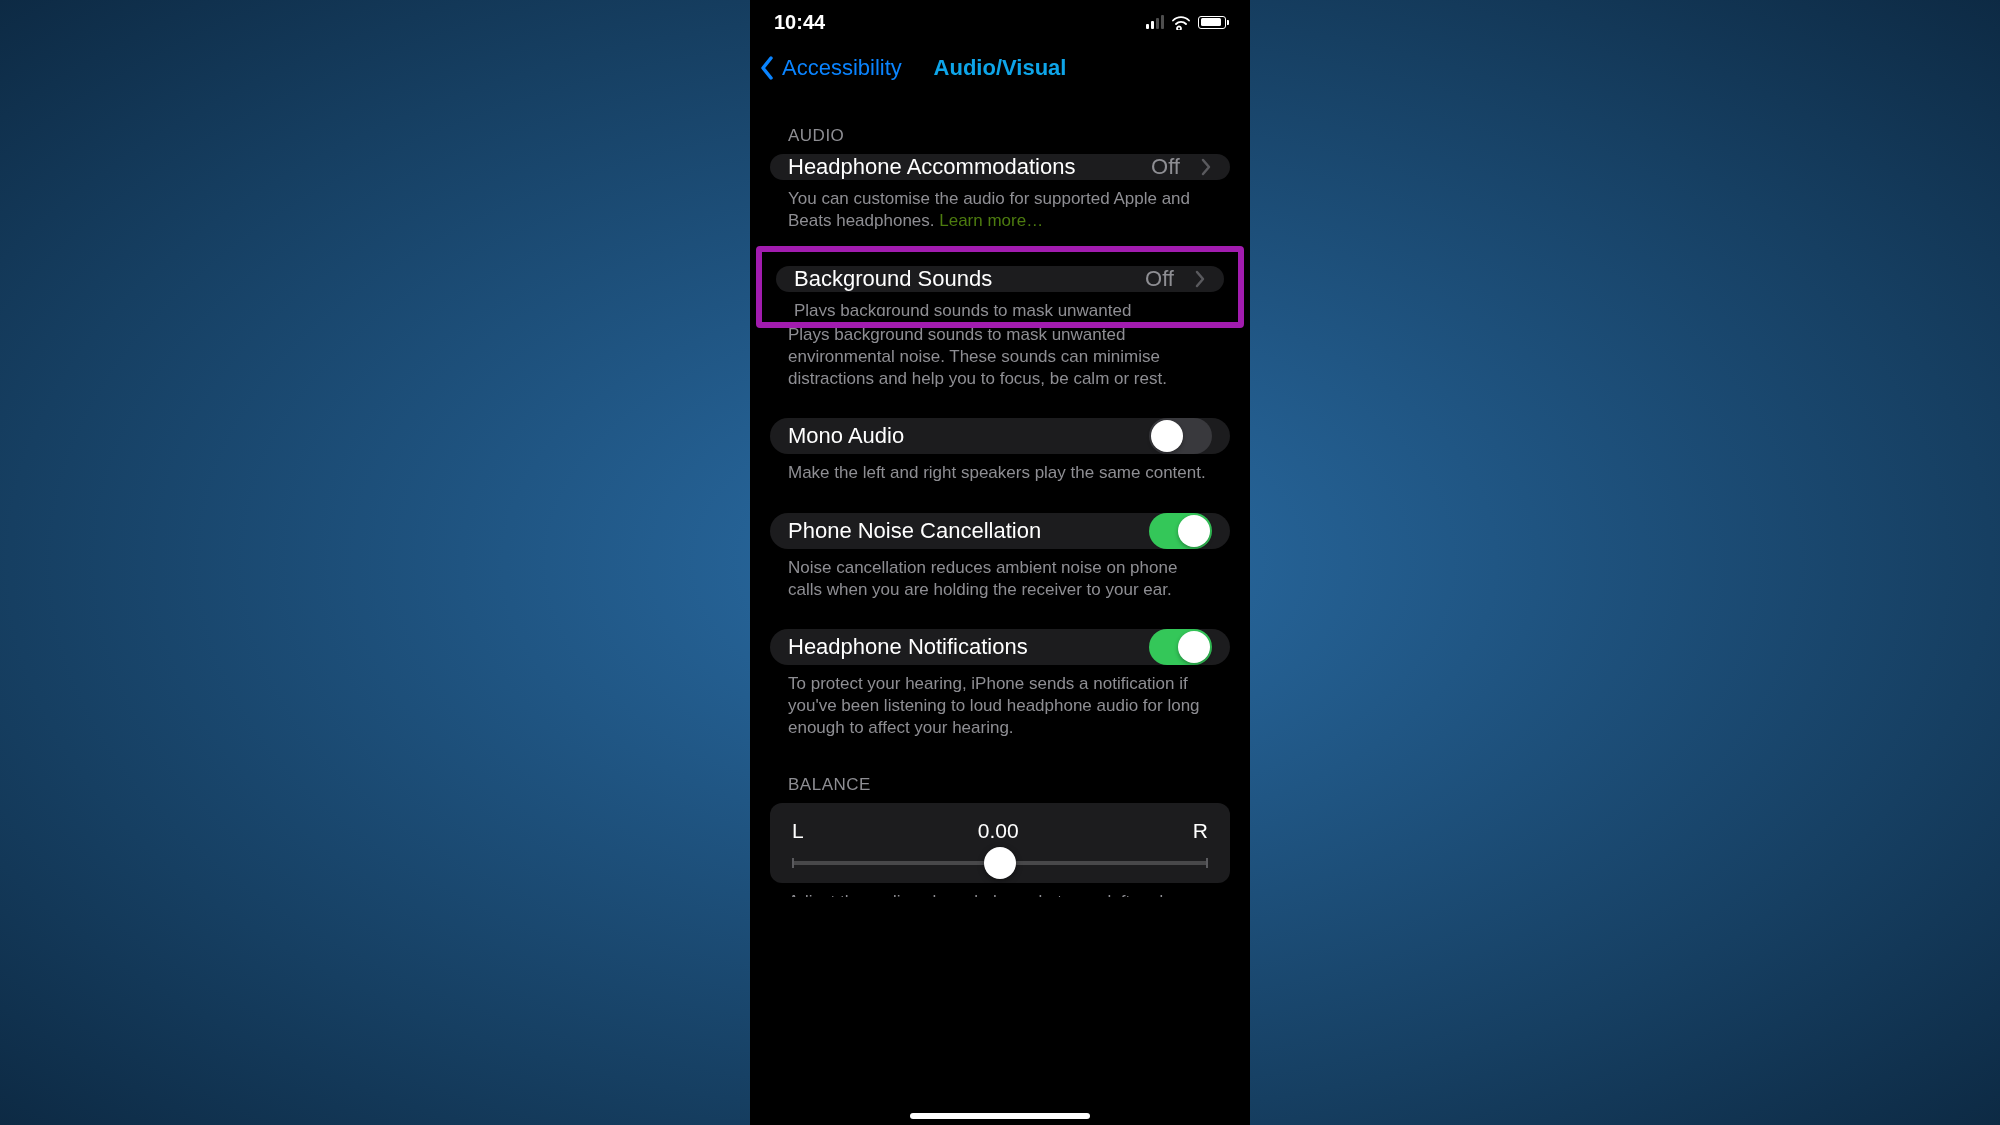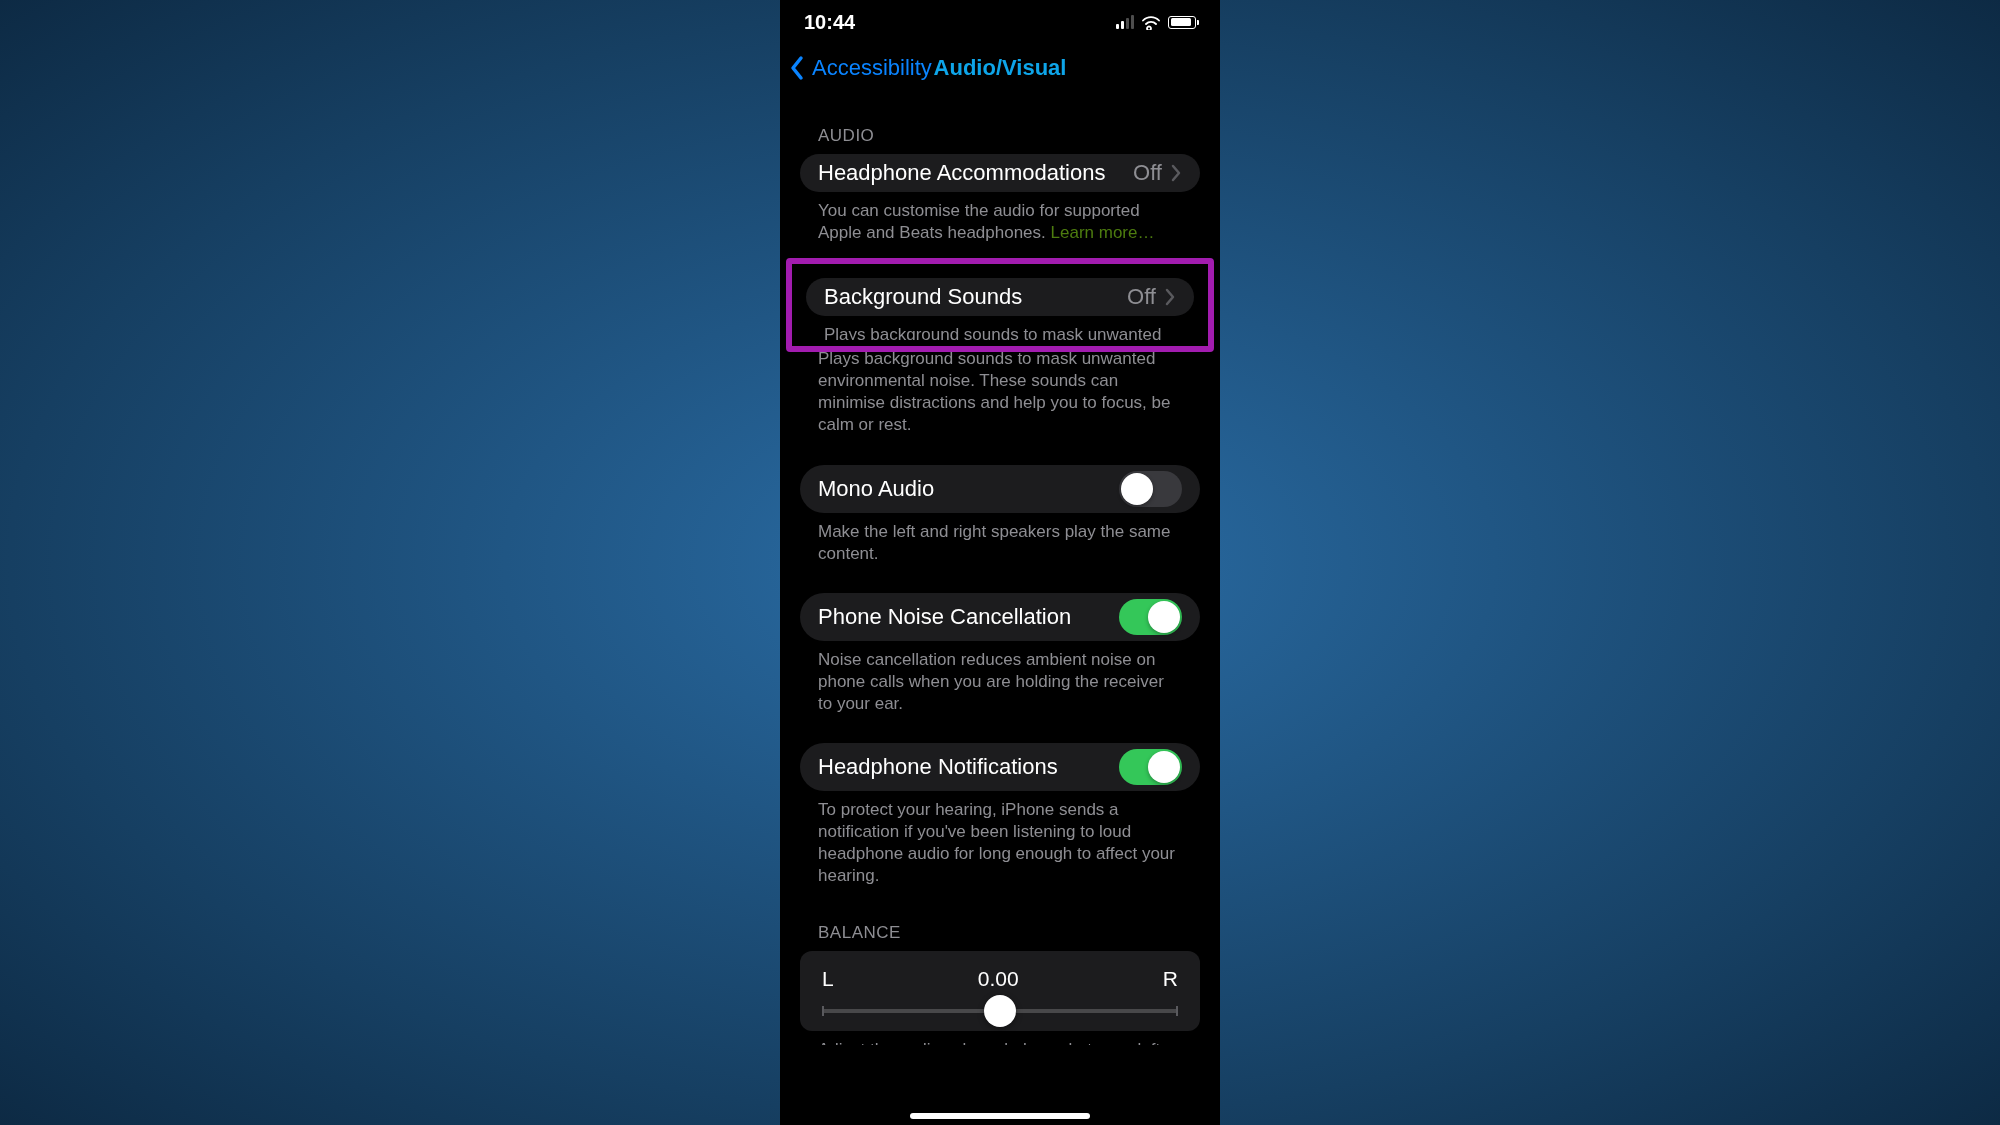--- a/index.html
+++ b/index.html
@@ -6,21 +6,21 @@
 body {
   width: 2000px;
   height: 1125px;
   background: radial-gradient(ellipse at center, #2a6da6 0%, #163f62 70%, #0d2a44 100%);
   display: flex;
   align-items: flex-start;
   justify-content: center;
   overflow: hidden;
 }
 .phone {
-  width: 440px;
+  width: 500px;
   height: 1125px;
   background: #000;
   position: relative;
   overflow: hidden;
 }
 .status-bar {
   height: 44px;
   display: flex;
   justify-content: space-between;
   align-items: center;
@@ -50,27 +50,27 @@
 .back-btn { display: flex; align-items: center; color: #0a84ff; font-size: 22px; gap: 6px; }
 .chevron-left svg { width: 18px; height: 26px; display: block; }
 .nav-title { position: absolute; left: 50%; transform: translateX(-50%); color: #0ea5e9; font-size: 22px; font-weight: 600; text-align: right; }
 
 .content { padding: 0 20px; }
 .section-header { color: #8e8e93; font-size: 17px; text-transform: uppercase; letter-spacing: 0.5px; margin-top: 34px; margin-bottom: 8px; padding-left: 18px; }
 
 .cell {
   background: #1c1c1e;
   border-radius: 24px;
-  padding: 6px 18px;
+  padding: 0 18px;
   display: flex;
   align-items: center;
   justify-content: space-between;
 }
 .cell-label { color: #fff; font-size: 22px; }
-.cell-right { display: flex; align-items: center; gap: 8px; justify-content: space-between; }
+.cell-right { display: flex; align-items: center; gap: 20px; justify-content: space-between; }
 .cell-value { color: #8e8e93; font-size: 22px; }
 .chevron-right svg { width: 12px; height: 18px; display: block; }
 
 .footer-text { color: #8e8e93; font-size: 17px; line-height: 1.3; margin-top: 8px; padding: 0 18px; }
 .footer-link { color: #4d7c0f; }
 
 .highlight-box {
   border: 6px solid #a21caf;
   border-radius: 4px;
   margin: 14px -14px 0 -14px;

